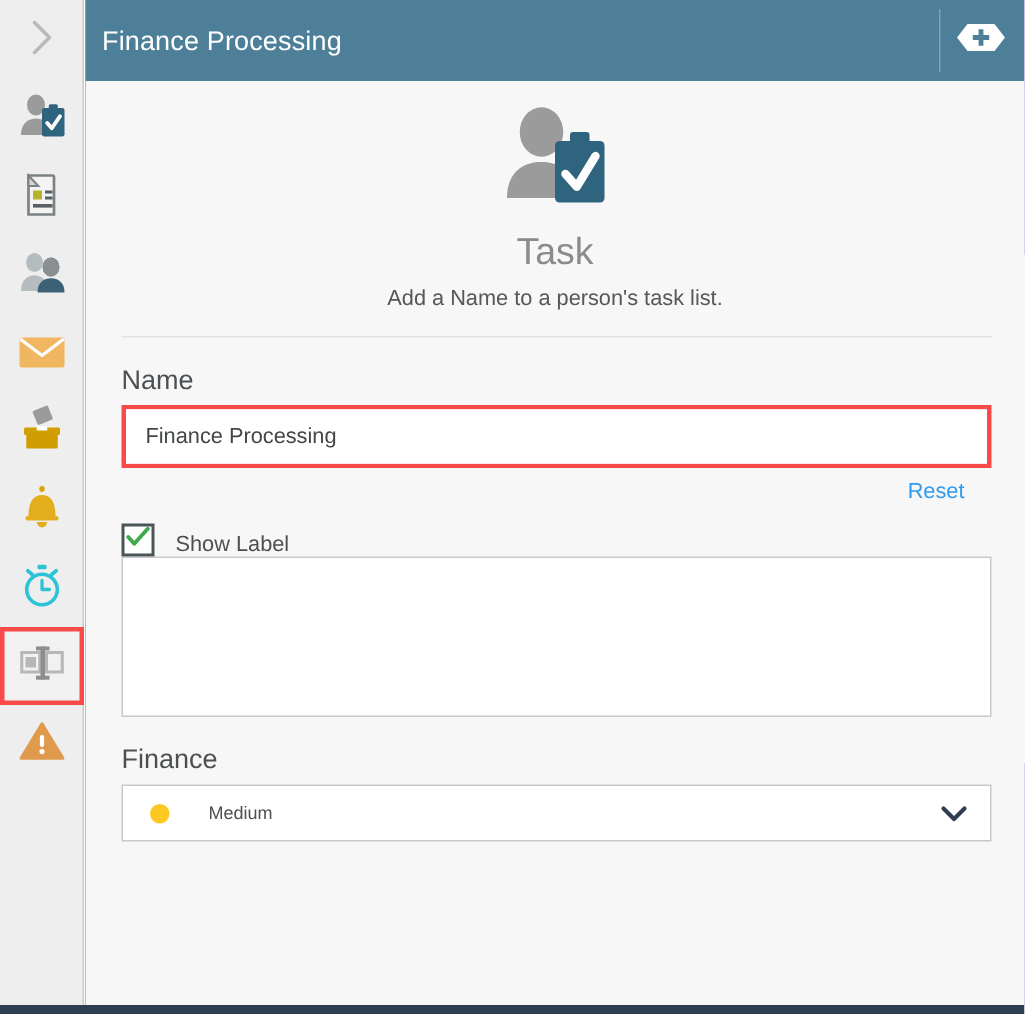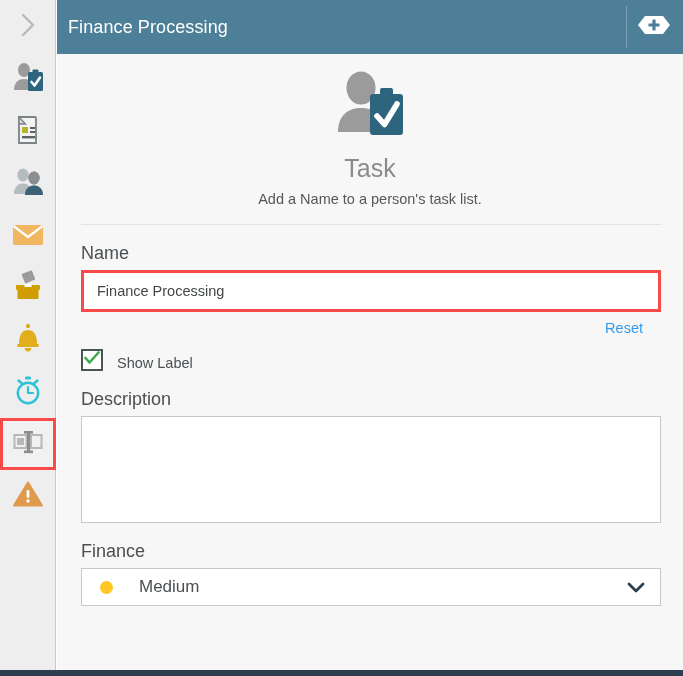--- a/index.html
+++ b/index.html
@@ -220,21 +220,21 @@
   }
   .pri-dot {
     width: 13px;
     height: 13px;
     border-radius: 50%;
     background: #ffc721;
     margin-left: 18px;
   }
   .pri-text {
     margin-left: 26px;
-    font-size: 17px;
+    font-size: 12px;
     color: #4c5053;
     text-align: right;
   }
   .chev-down {
     position: absolute;
     right: 14px;
     top: 50%;
     transform: translateY(-50%);
     display: flex;
   }
@@ -417,21 +417,20 @@
         <div class="checkbox">
           <span>
             <svg width="16" height="14" viewBox="0 0 16 14">
               <path d="M1.5 7 L5.5 11.5 L14.5 1.5" fill="none" stroke="#3faa4b" stroke-width="2.6" stroke-linecap="round" stroke-linejoin="round"></path>
             </svg>
           </span>
         </div>
         <div class="check-label">Show Label</div>
       </div>
 
-      <div class="field-label">Description</div>
 
       <div class="textarea-wrap">
         <textarea class="desc-area" style=""></textarea>
       </div>
 
       <div class="field-label">Finance</div>
 
       <div class="select-wrap">
         <span class="pri-dot"></span>
         <span class="pri-text">Medium</span>

